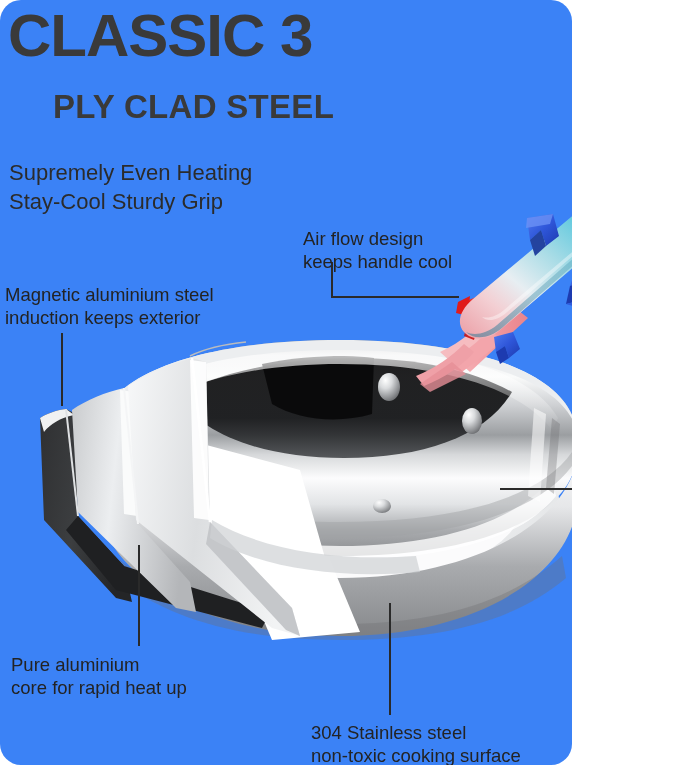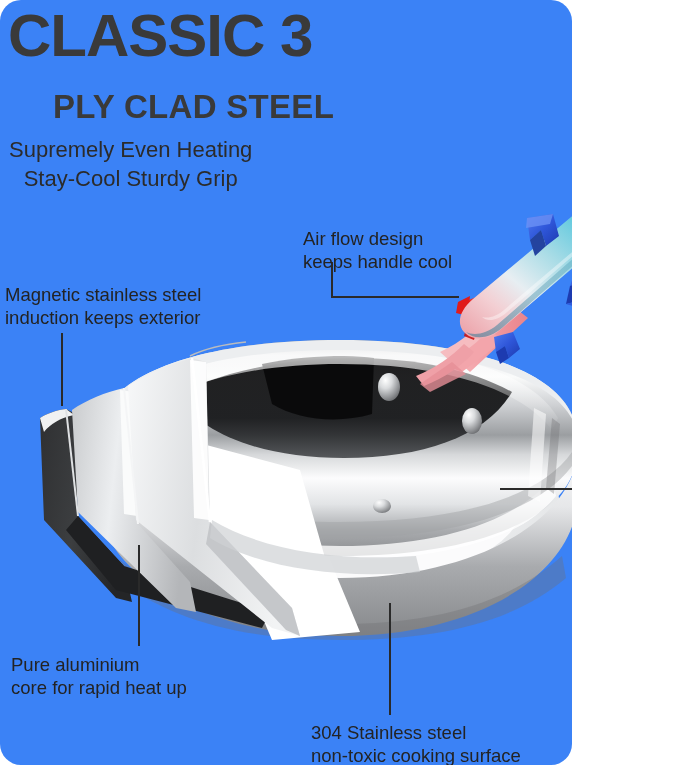--- a/index.html
+++ b/index.html
@@ -38,27 +38,26 @@
     line-height: 38px;
     letter-spacing: 0.3px;
     font-weight: 700;
     color: #3a3a3a;
     white-space: nowrap;
     margin-left: 44px;
   }
   .tagline {
     position: absolute;
     left: 9px;
-    top: 135px;
+    top: 158px;
     font-size: 22px;
     line-height: 29px;
     font-weight: 400;
     color: #2b2b2b;
     white-space: nowrap;
-    text-align: center;
   }
 
   
   .callout {
     position: absolute;
     font-size: 18.5px;
     line-height: 23px;
     font-weight: 400;
     color: #232323;
     white-space: nowrap;
@@ -373,21 +372,21 @@
   <div class="leader lead-h lead-airflow-h"></div>
   <div class="leader lead-h lead-mirror-h"></div>
   <div class="leader lead-v lead-mirror-v"></div>
 
   <div class="callout c-airflow">
     <div>Air flow design</div>
     <div>keeps handle cool</div>
   </div>
 
   <div class="callout c-magnetic">
-    <div>Magnetic stainless steel</div>
+    <div>Magnetic aluminium steel</div>
     <div>induction keeps exterior</div>
   </div>
 
   <div class="callout c-aluminium">
     <div>Pure aluminium</div>
     <div>core for rapid heat up</div>
   </div>
 
   <div class="callout c-stainless">
     <div>304 Stainless steel</div>

